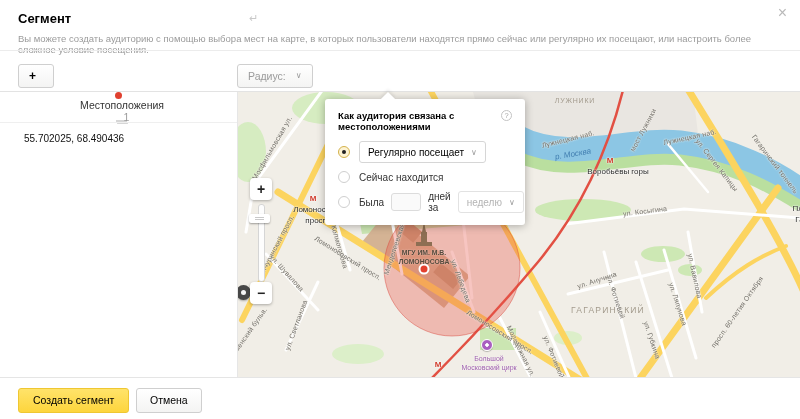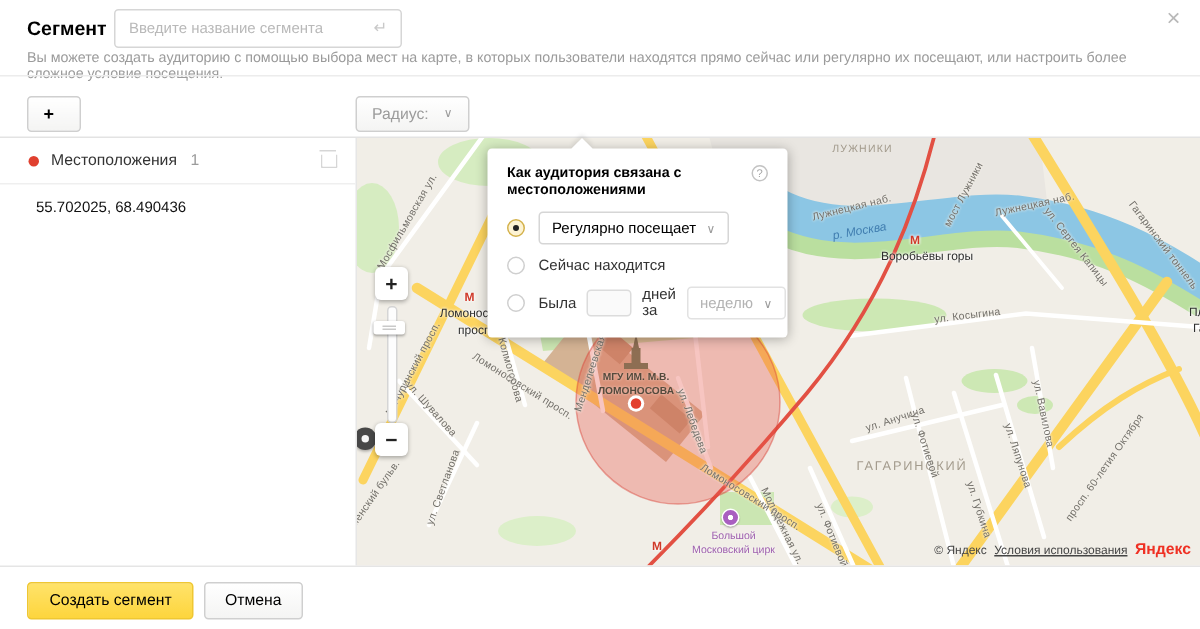--- a/index.html
+++ b/index.html
@@ -23,21 +23,21 @@
   .btn-add .plus{font-weight:bold;font-size:12px;margin-right:7px;}
   .dd{position:absolute;top:64px;}
   .dd-radius{left:237px;}
   .dd-aud{left:384px;}
   .dd .lab{color:#9b9b9b;margin-right:4px;}
   .dd .chev{color:#9b9b9b;font-size:8px;margin-left:6px;}
   
   .hr2{position:absolute;left:0;top:91px;width:800px;height:1px;background:#e3e3e3;}
   .panel{position:absolute;left:0;top:92px;width:238px;height:285px;background:#fff;
          border-right:1px solid #e6e6e6;box-sizing:border-box;}
-  .panel-head{height:30px;display:flex;align-items:center;padding:0 12px 0 19px;border-bottom:1px solid #efefef;}
+  .panel-head{height:30px;display:flex;align-items:center;padding:0 12px 0 19px;border-bottom:1px solid #efefef;flex-direction:column;}
   .bullet{width:7px;height:7px;border-radius:50%;background:#e0402f;margin-right:8px;flex:none;}
   .panel-title{font-size:10.5px;color:#333;}
   .panel-count{font-size:10.5px;color:#9b9b9b;margin-left:9px;flex:1;}
   .trash{position:relative;width:9px;height:8px;border:1px solid #9a9a9a;border-top:none;
          border-radius:0 0 1px 1px;opacity:.4;cursor:pointer;}
   .trash::before{content:"";position:absolute;left:-2px;top:-3px;width:11px;height:1.5px;background:#9a9a9a;}
   .panel-item{padding:10px 12px 0 24px;font-size:10px;color:#111;cursor:pointer;}
   
   .map{position:absolute;left:238px;top:92px;width:562px;height:285px;background:#f1eee7;overflow:hidden;cursor:grab;}
   .map svg{position:absolute;left:0;top:0;}
@@ -100,21 +100,20 @@
   .btn-cancel{position:absolute;left:136px;top:388px;height:23px;line-height:21px;border:1px solid #cfcfcf;
          border-radius:3px;background:linear-gradient(180deg,#fff,#f4f4f3);padding:0 13px;
          font-size:10.5px;color:#000;display:inline-flex;align-items:center;cursor:pointer;}
 </style>
 </head>
 <body>
 
 <div class="app">
 
   <div class="seg-title">Сегмент</div>
-  <input class="name-input" placeholder="Введите название сегмента" style="">
   <span class="enter-ic">↵</span>
   <span class="close-x">×</span>
   <div class="desc">Вы можете создать аудиторию с помощью выбора мест на карте, в которых пользователи находятся прямо сейчас или регулярно их посещают, или настроить более сложное условие посещения.</div>
   <div class="hr1"></div>
 
   <div class="btn btn-add">
     <span class="plus">+</span>
   </div>
   <div class="btn dd dd-radius">
     <span class="lab">Радиус:</span>
@@ -233,25 +232,20 @@
         <span class="ml bld" style="left: 186px; top: 160px; transform: translate(-50%, -50%);">МГУ ИМ. М.В.</span>
         <span class="ml bld" style="left: 186px; top: 169px; transform: translate(-50%, -50%);">ЛОМОНОСОВА</span>
       </div>
 
     <div class="zbtn z-plus">+</div>
     <div class="z-track"></div>
     <div class="z-handle"></div>
     <div class="zbtn z-minus">−</div>
     <div class="measure"></div>
 
-    <div class="attrib">
-      <span>© Яндекс</span>
-      <span class="terms">Условия использования</span>
-      <span class="ylogo">Яндекс</span>
-    </div>
   </div>
 
   <div class="popup">
     <div class="popup-title">
       <b>Как аудитория связана с местоположениями</b>
       <span class="help">?</span>
     </div>
     <div class="opt">
       <span class="radio sel"></span>
       <span class="sel-box">

